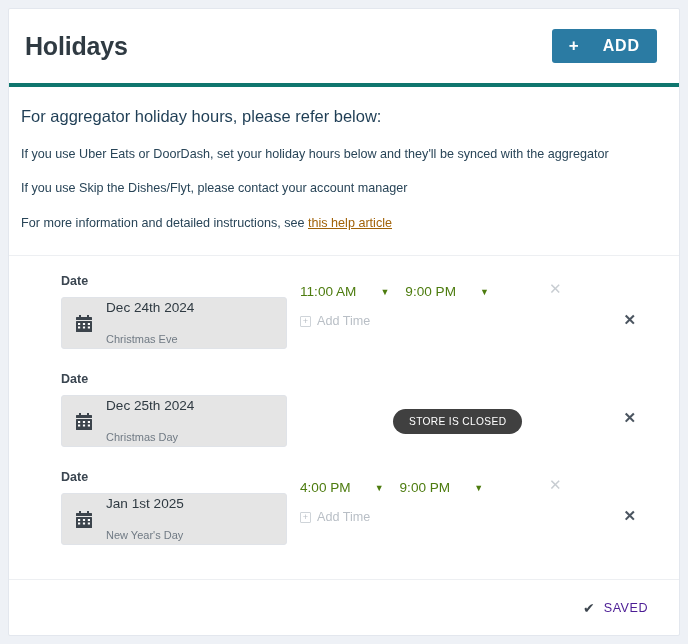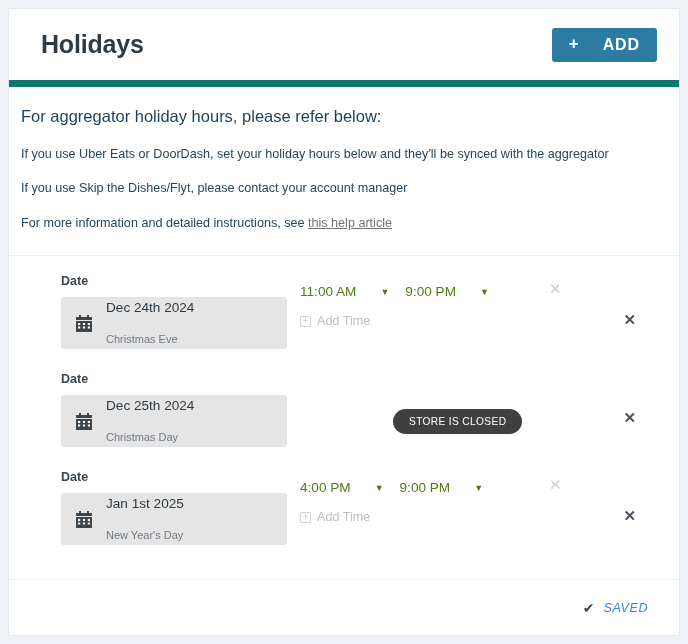--- a/index.html
+++ b/index.html
@@ -26,22 +26,22 @@
     overflow: hidden;
   }
 
   
   .card-header {
     height: 78px;
     flex: 0 0 78px;
     display: flex;
     align-items: center;
     justify-content: space-between;
-    padding: 0 22px 0 32px;
-    border-bottom: 7px solid #0f766e;
+    padding: 0 22px 0 16px;
+    border-bottom: 4px solid #0f766e;
   }
   .page-title {
     font-size: 25px;
     font-weight: bold;
     color: #2f3a42;
     letter-spacing: -0.2px;
   }
   .add-button {
     background: #2b7ba3;
     color: #ffffff;
@@ -82,21 +82,21 @@
     font-weight: normal;
   }
   .info-line {
     font-size: 12.6px;
     color: #294558;
     margin: 0 0 18px 0;
     line-height: 1.3;
   }
   .info-line.last { margin-bottom: 2px; }
   .help-link {
-    color: #737373;
+    color: #a16207;
     text-decoration: underline;
     cursor: pointer;
   }
 
   
   .rows-section {
     flex: 1 1 auto;
     padding: 18px 0 10px 0;
     overflow: hidden;
   }
@@ -243,23 +243,22 @@
     align-items: center;
     gap: 9px;
   }
   .saved-check {
     color: #3d464f;
     font-size: 14px;
     line-height: 1;
   }
   .saved-label {
     font-size: 12.6px;
-    color: #3b82f6;
+    color: #4c1d95;
     letter-spacing: 0.5px;
-    font-style: italic;
   }
 </style>
 </head>
 <body>
 
 <div class="page">
   <div class="card">
 
     <div class="card-header">
       <div class="page-title">Holidays</div>

